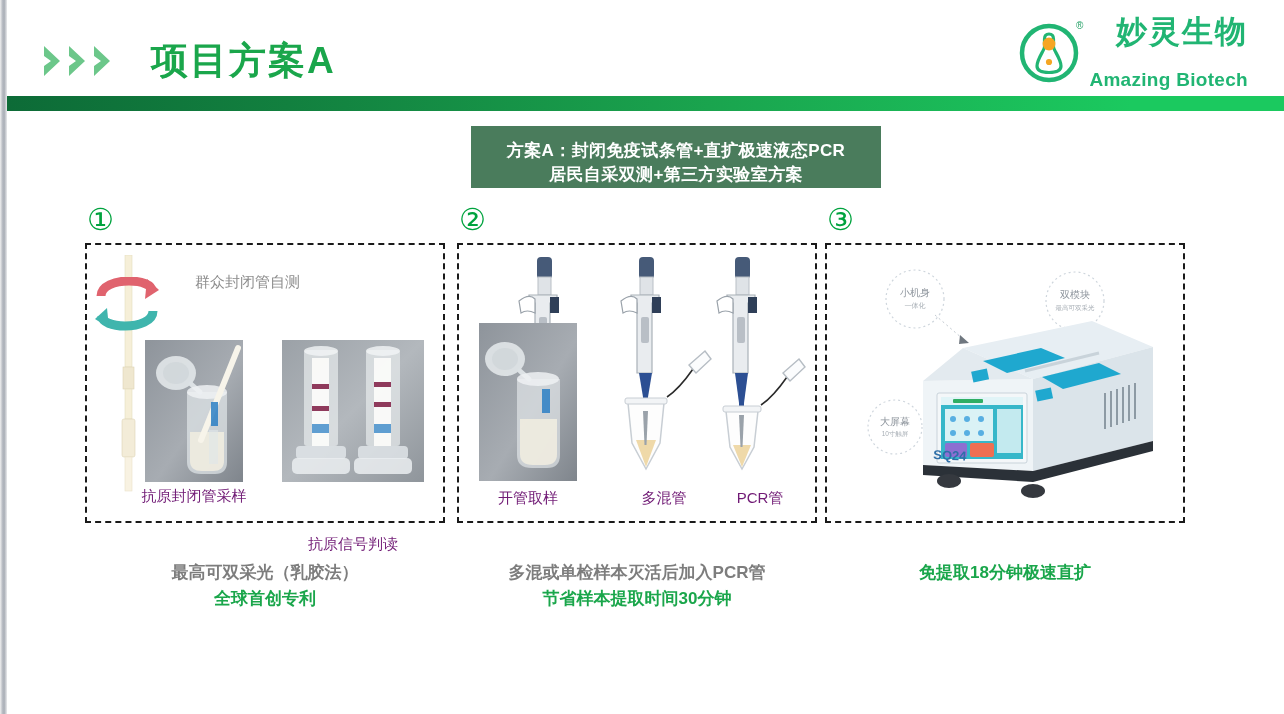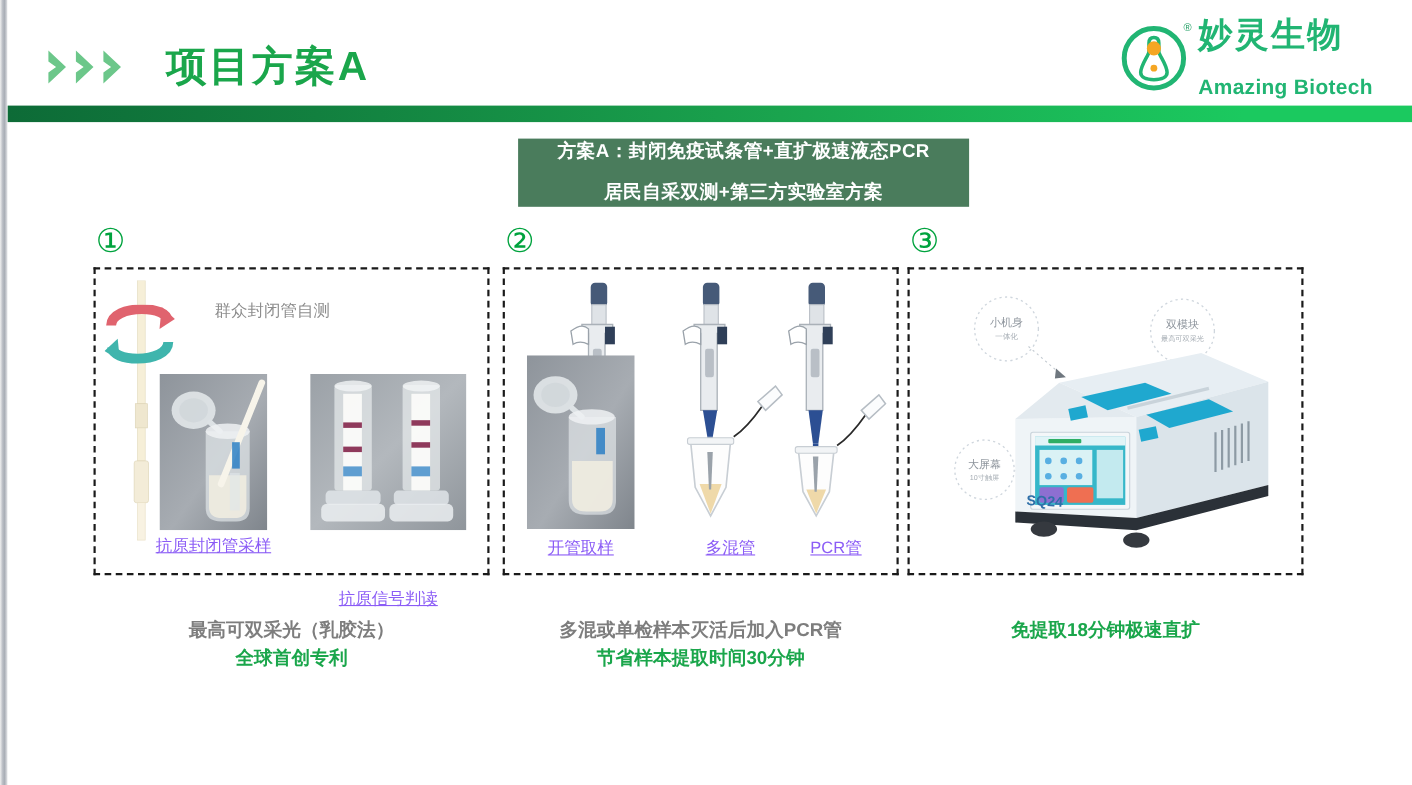--- a/index.html
+++ b/index.html
@@ -22,51 +22,51 @@
   .header{position:absolute;left:0;top:0;width:1277px;height:96px;background:#fff;}
   .chevrons{position:absolute;left:35px;top:44px;display:flex;gap:3px;}
   .chev{width:22px;height:34px;}
   .title{
     position:absolute;left:144px;top:36px;
     font-size:37px;font-weight:bold;color:#1aa64b;letter-spacing:2px;
     white-space:nowrap;
   }
   .logo{position:absolute;right:36px;top:16px;display:flex;align-items:center;gap:9px;}
   .logo-mark{position:relative;width:62px;height:62px;flex:0 0 auto;}
-  .logo-text{display:flex;flex-direction:column;line-height:1;}
+  .logo-text{display:flex;flex-direction:column;line-height:1;align-items:flex-end;}
   .logo-cn{font-size:31px;font-weight:bold;color:#21b573;letter-spacing:2px;}
   .logo-en{font-size:19px;font-weight:bold;color:#21b573;letter-spacing:0.3px;margin-top:23px;}
   .reg-mark{position:absolute;top:-2px;right:-3px;font-size:10px;color:#1e9e62;}
   .rule{
     position:absolute;left:0;top:96px;width:1277px;height:15px;
     background:linear-gradient(to right,#0d6b37 0%,#12803f 22%,#1aa44e 55%,#1bc95f 88%,#1bc95f 100%);
   }
   
   .banner{
     position:absolute;left:464px;top:126px;width:410px;height:62px;
     background:#4a7c5c;color:#ffffff;
-    display:flex;flex-direction:column;align-items:center;justify-content:space-between;
+    display:flex;flex-direction:column;align-items:center;justify-content:flex-end;
     font-size:17px;font-weight:bold;line-height:1.45;letter-spacing:0.4px;
   }
   
   .steps{position:absolute;left:0;top:205px;width:1277px;height:440px;}
   .step{position:absolute;top:0;}
   .step-1{left:78px;width:360px;}
   .step-2{left:450px;width:360px;}
   .step-3{left:818px;width:360px;}
   .badge{
     font-size:30px;line-height:30px;color:#00a33e;font-weight:normal;
     margin-left:2px;margin-bottom:4px;height:34px;
   }
   .panel{
     position:relative;height:280px;border:2px dashed #1a1a1a;
     background:#fff;box-sizing:border-box;
   }
   .tile-cap{
-    position:absolute;font-size:15px;color:#8b5cf6;text-align:center;text-decoration:underline;
+    position:absolute;font-size:15px;color:#701a75;text-align:center;
   }
   
   .caps{position:absolute;left:0;top:560px;width:1277px;height:80px;}
   .cap{position:absolute;text-align:center;width:360px;}
   .cap-1{left:78px;}
   .cap-2{left:450px;}
   .cap-3{left:818px;}
   .cap-top{font-size:17px;font-weight:bold;color:#7d7d7d;line-height:1.55;white-space:nowrap;}
   .cap-bot{font-size:17px;font-weight:bold;color:#1aa64b;line-height:1.55;white-space:nowrap;}
   

